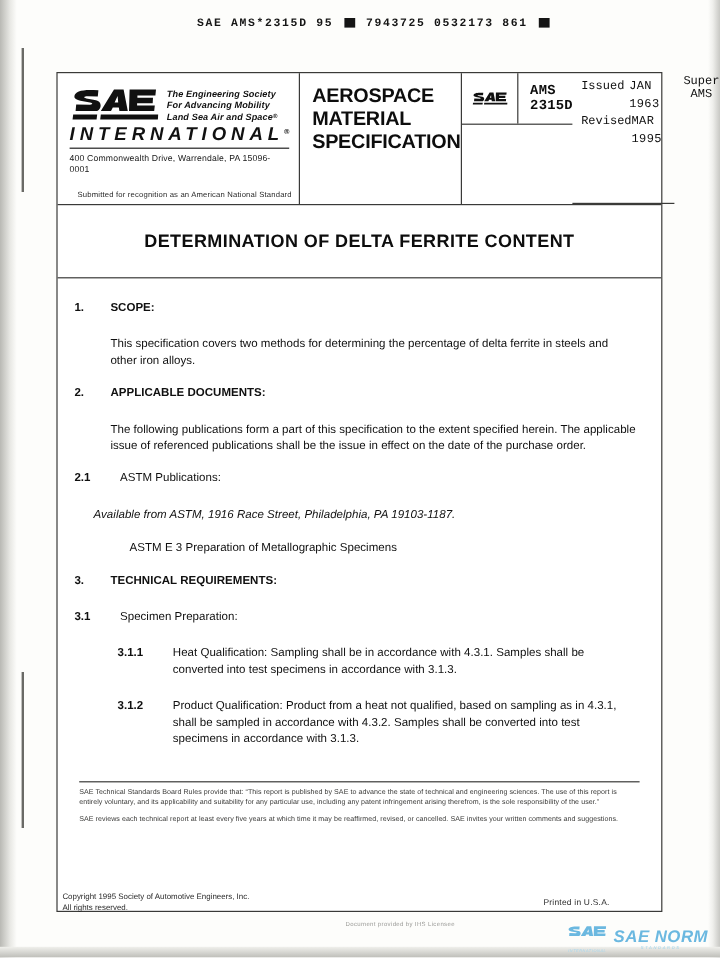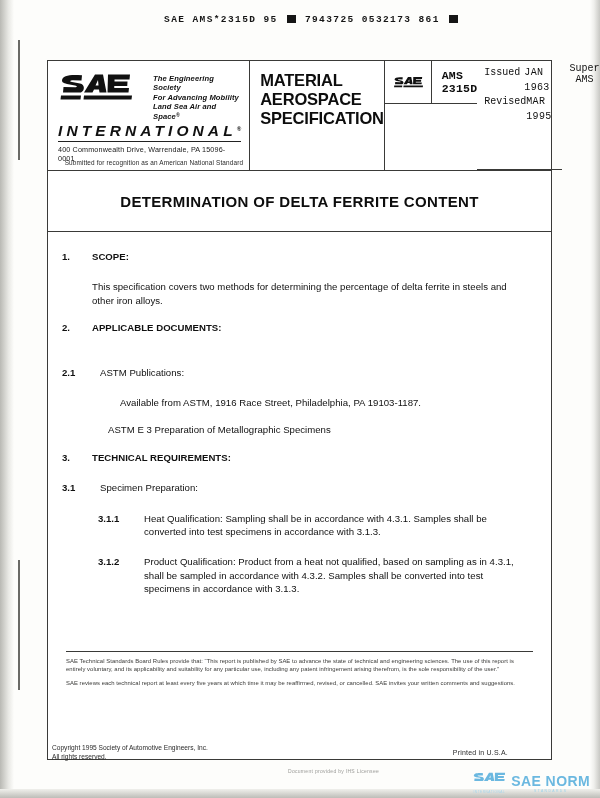--- a/index.html
+++ b/index.html
@@ -93,21 +93,21 @@
   .mast-logo {
     width: 208px;
     box-sizing: border-box;
     padding: 12px 8px 4px 10px;
     border-right: 1.3px solid #3a3a38;
     position: relative;
   }
   .sae-logo-row {
     display: flex;
     align-items: flex-start;
-    gap: 21px;
+    gap: 7px;
   }
   .sae-mark {
     width: 74px;
     height: 30px;
     flex: none;
   }
   .sae-tag {
     font-size: 7.6px;
     font-weight: bold;
     font-style: italic;
@@ -249,21 +249,21 @@
     line-height: 13.4px;
     color: #101010;
     letter-spacing: 0.02px;
   }
   .n1 { width: 30px; }
   .n2 { width: 38px; }
   .n3 { width: 46px; margin-left: 36px; }
   .bold { font-weight: bold; }
   .sp-a { height: 14px; }
   .ind-a { margin-left: 30px; }
-  .ind-b { margin-left: 58px; }
+  .ind-b { margin-left: 16px; font-style: italic; }
   .ind-c { margin-left: 46px; }
 
   
   .doc-foot {
     position: absolute;
     left: 0;
     bottom: 0;
     width: 100%;
     box-sizing: border-box;
     padding: 0 18px 7px 18px;
@@ -311,20 +311,21 @@
   }
 
   
   .watermark {
     position: absolute;
     right: 10px;
     bottom: 4px;
     display: flex;
     align-items: center;
     gap: 5px;
+    font-style: italic;
   }
   .wm-badge { width: 34px; }
   .wm-text {
     font-size: 14px;
     font-weight: bold;
     color: #6bb8e0;
     letter-spacing: 0.4px;
     line-height: 14px;
   }
   .wm-sub {
@@ -379,22 +380,22 @@
             <div>For Advancing Mobility</div>
             <div><span>Land Sea Air and Space</span><span class="reg">®</span></div>
           </div>
         </div>
         <div class="intl"><span>INTERNATIONAL</span><span class="reg2">®</span></div>
         <div class="mast-addr">400 Commonwealth Drive, Warrendale, PA 15096-0001</div>
         <div class="submitted">Submitted for recognition as an American National Standard</div>
       </div>
 
       <div class="mast-title">
+        <div>AEROSPACE</div>
         <div>MATERIAL</div>
-        <div>AEROSPACE</div>
         <div>SPECIFICATION</div>
       </div>
 
       <div class="mast-id">
         <div class="id-top">
           <div class="id-badge">
             <svg viewBox="0 0 148 58">
               <g fill="#111111">
                 <path d="M8 14 C8 5, 22 2, 40 3 L48 3.5 L47 14 L30 13.5 C24 13.5, 22 16, 28 17 L44 20 C54 22, 54 34, 46 38 L10 38 L11 27 L34 27.5 C39 27.5, 39 25, 34 24 L18 21 C10 19, 8 17, 8 14 Z"></path>
                 <path d="M52 38 L74 2 L90 2 L97 38 L83 38 L82 32 L72 32 L69 38 Z M75 24 L81 24 L80 13 Z"></path>
@@ -432,20 +433,21 @@
       </div>
       <div class="sp-a"></div>
       <div class="clause-body ind-a">This specification covers two methods for determining the percentage of delta ferrite in steels and other iron alloys.</div>
 
       <div class="sp-a"></div>
       <div class="clause">
         <span class="clause-num n1 bold">2.</span>
         <span class="clause-body bold">APPLICABLE DOCUMENTS:</span>
       </div>
       <div class="sp-a"></div>
+      <div class="clause-body ind-a">The following publications form a part of this specification to the extent specified herein.  The applicable issue of referenced publications shall be the issue in effect on the date of the purchase order.</div>
 
       <div class="sp-a"></div>
       <div class="clause">
         <span class="clause-num n2">2.1</span>
         <span class="clause-body">ASTM Publications:</span>
       </div>
       <div class="sp-a"></div>
       <div class="clause-body ind-b">Available from ASTM, 1916 Race Street, Philadelphia, PA 19103-1187.</div>
       <div class="sp-a"></div>
       <div class="clause-body ind-c">ASTM E 3  Preparation of Metallographic Specimens</div>

